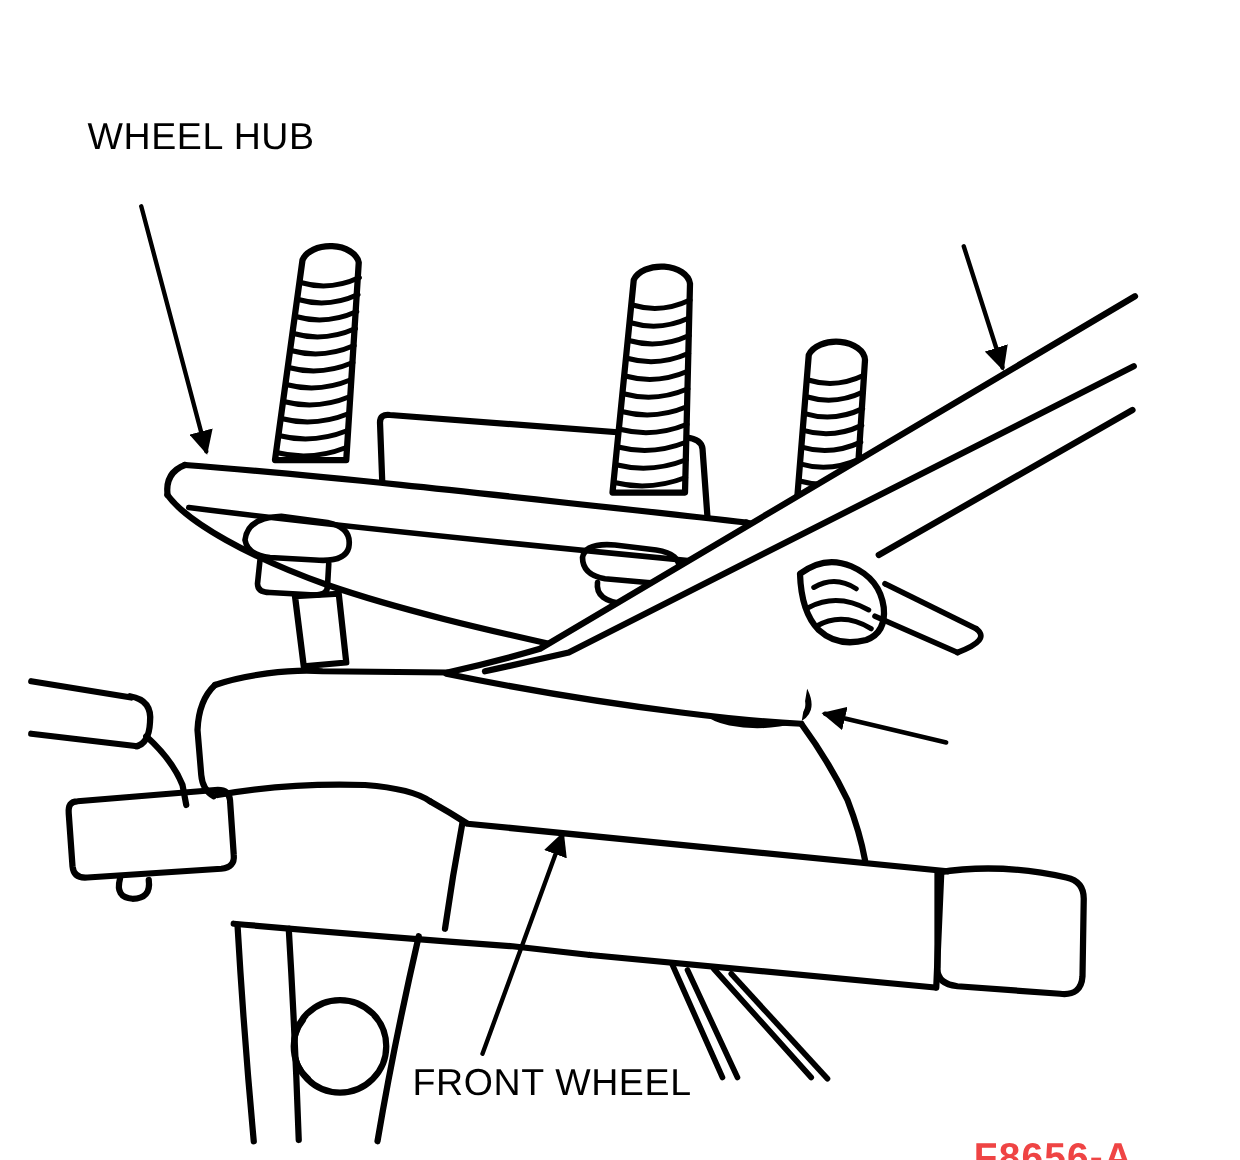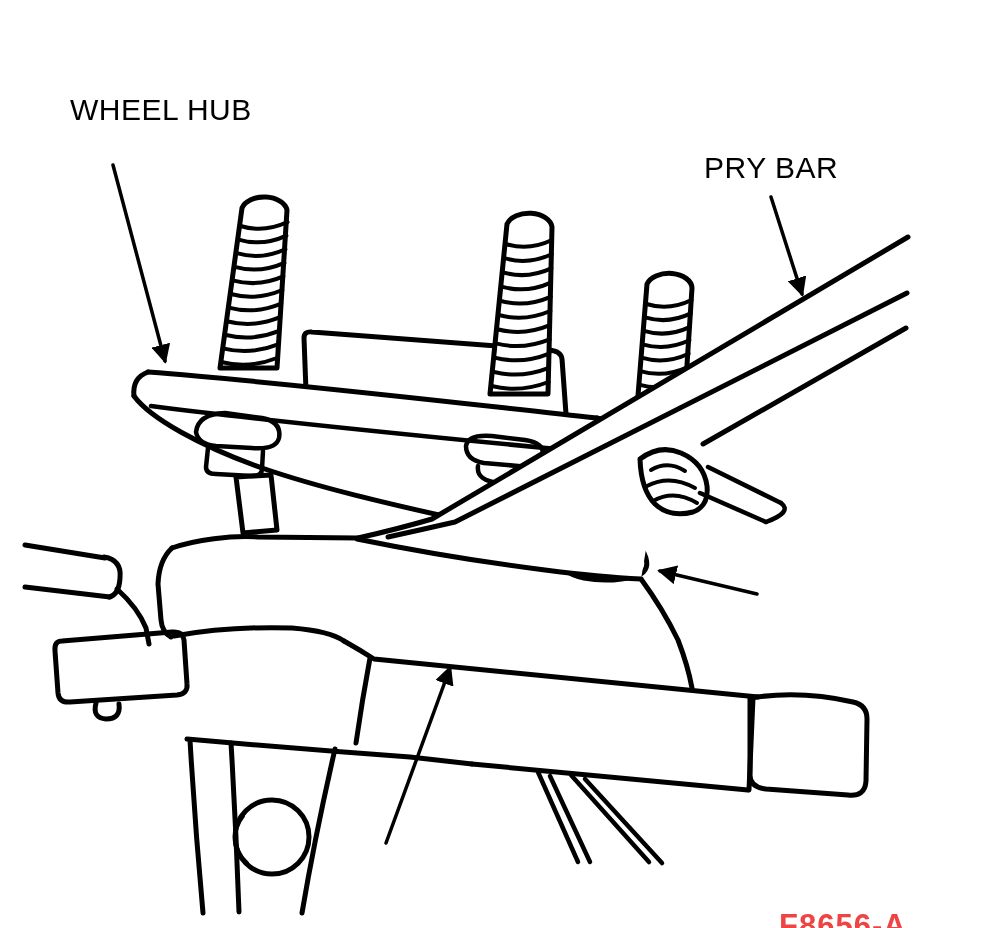--- a/index.html
+++ b/index.html
@@ -186,20 +186,20 @@
     <g stroke-width="3.5">
       <path d="M113,119 L165,315" marker-end="url(#ah)"></path>
       <path d="M771,151 L802,248" marker-end="url(#ah)"></path>
       <path d="M757,548 L660,525" marker-end="url(#ah)"></path>
       <path d="M386,797 L450,622" marker-end="url(#ah)"></path>
     </g>
   </svg>
 
   <div class="callout" style="left:70px;top:46px;">WHEEL HUB</div>
 
-  <div class="callout" style="left:704px;top:104px;">PRY BAR</div>
 
 
   <div class="callout" style="left:330px;top:803px;">
+    <div>FRONT WHEEL</div>
   </div>
 
   <div class="figref" style="left:779px;top:862px;">F8656-A</div>
 </div>
 
 </body></html>

